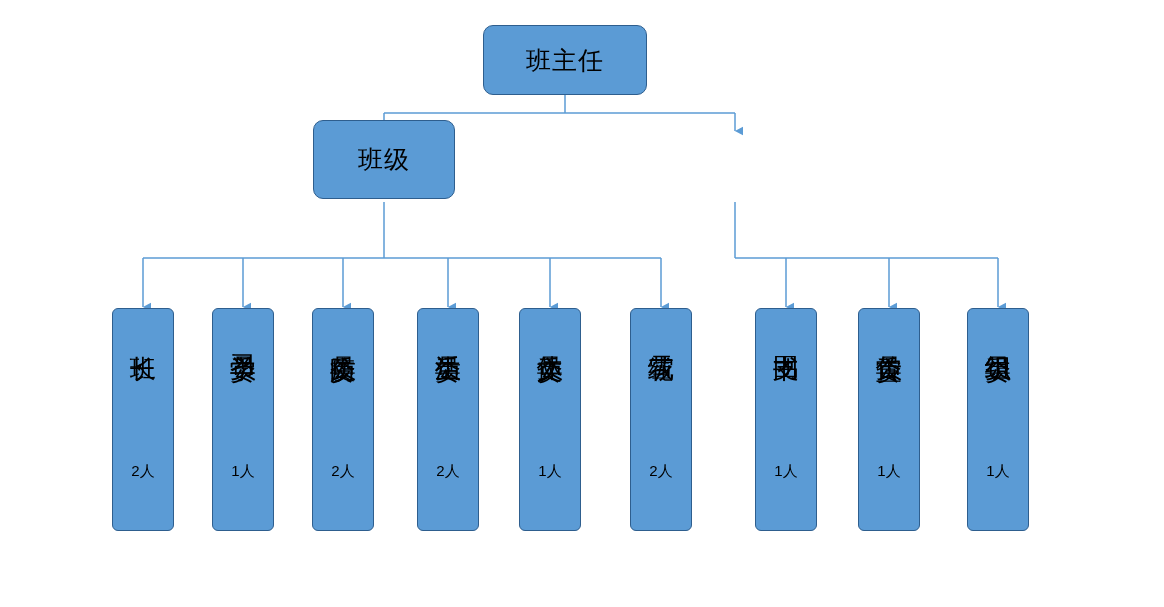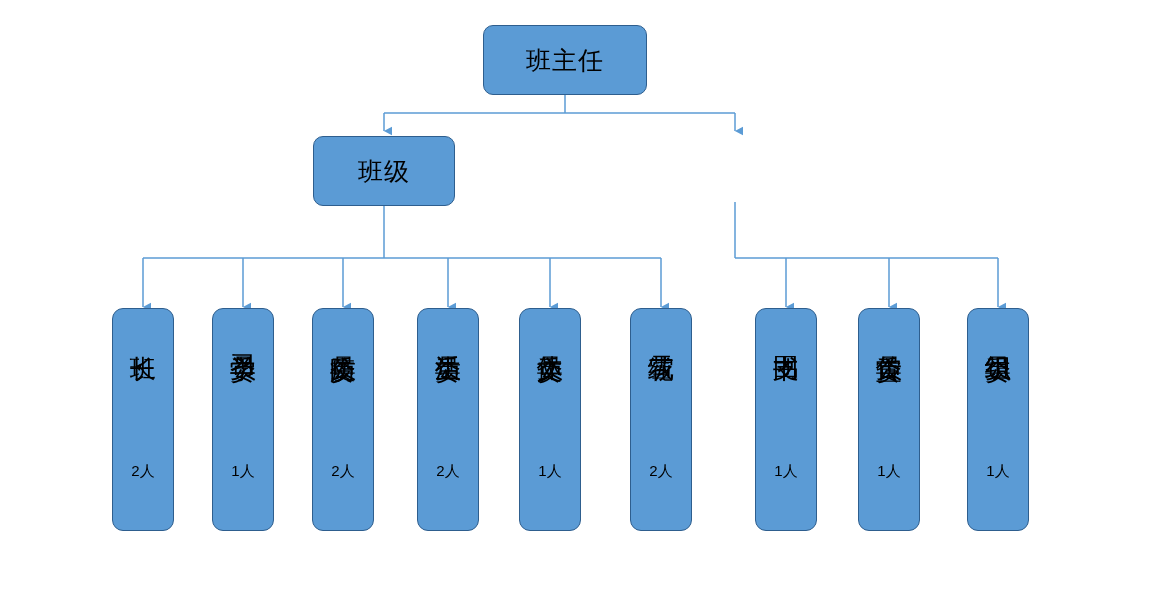--- a/index.html
+++ b/index.html
@@ -43,21 +43,21 @@
     border-radius: 10px;
   }
   .node-label-h {
     font-size: 25px;
     line-height: 1;
     letter-spacing: 1px;
     white-space: nowrap;
     color: #000000;
   }
   .node.leaf {
-    border-radius: 11px;
+    border-radius: 6px;
     flex-direction: column;
     align-items: center;
     justify-content: flex-start;
     padding-top: 26px;
   }
   .leaf-title {
     writing-mode: vertical-rl;
     text-orientation: upright;
     font-size: 26px;
     line-height: 1.02;
@@ -105,21 +105,21 @@
         <path d="M 786 258 L 786 307" marker-end="url(#arrow-down)"></path>
         <path d="M 889 258 L 889 307" marker-end="url(#arrow-down)"></path>
         <path d="M 998 258 L 998 307" marker-end="url(#arrow-down)"></path>
       </g>
   </svg>
 
   <div class="node level-top" id="node-root" style="left: 483px; top: 25px; width: 164px; height: 70px;">
     <span class="node-label-h">班主任</span>
   </div>
 
-  <div class="node level-mid" id="node-branch-0" style="left: 313px; top: 136px; width: 142px; height: 70px;">
+  <div class="node level-mid" id="node-branch-0" style="left: 313px; top: 120px; width: 142px; height: 79px;">
     <span class="node-label-h">班级</span>
   </div>
 
   <div class="node leaf" id="node-leaf-0" style="left: 112px; top: 308px; width: 62px; height: 223px;">
     <span class="leaf-title">班长</span>
     <span class="leaf-count">2人</span>
   </div>
   <div class="node leaf" id="node-leaf-1" style="left: 212px; top: 308px; width: 62px; height: 223px;">
     <span class="leaf-title">学习委员</span>
     <span class="leaf-count">1人</span>

